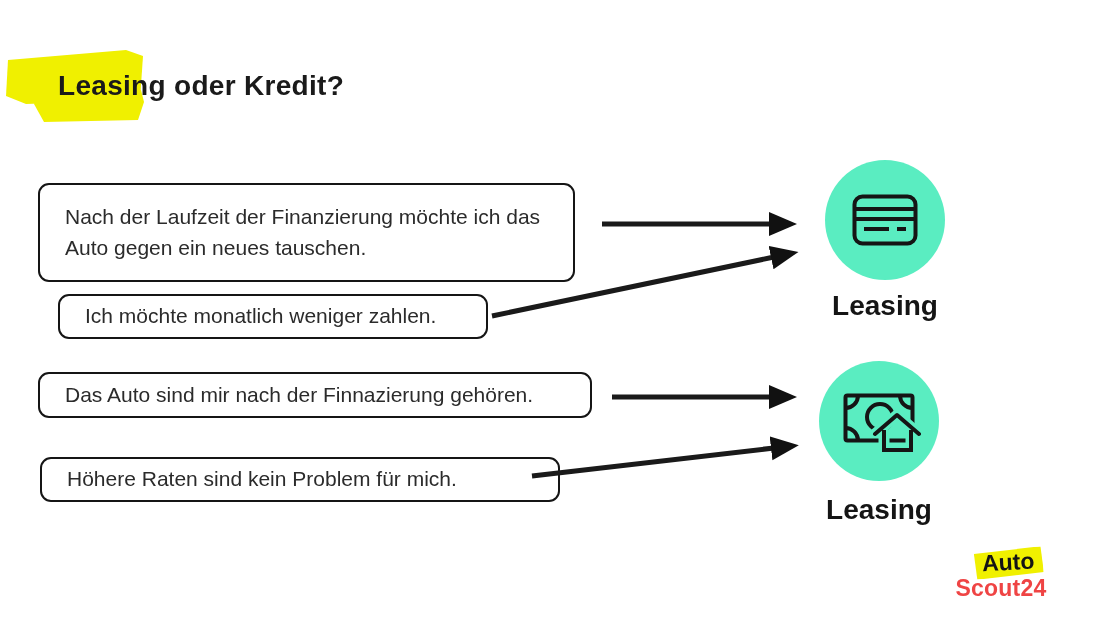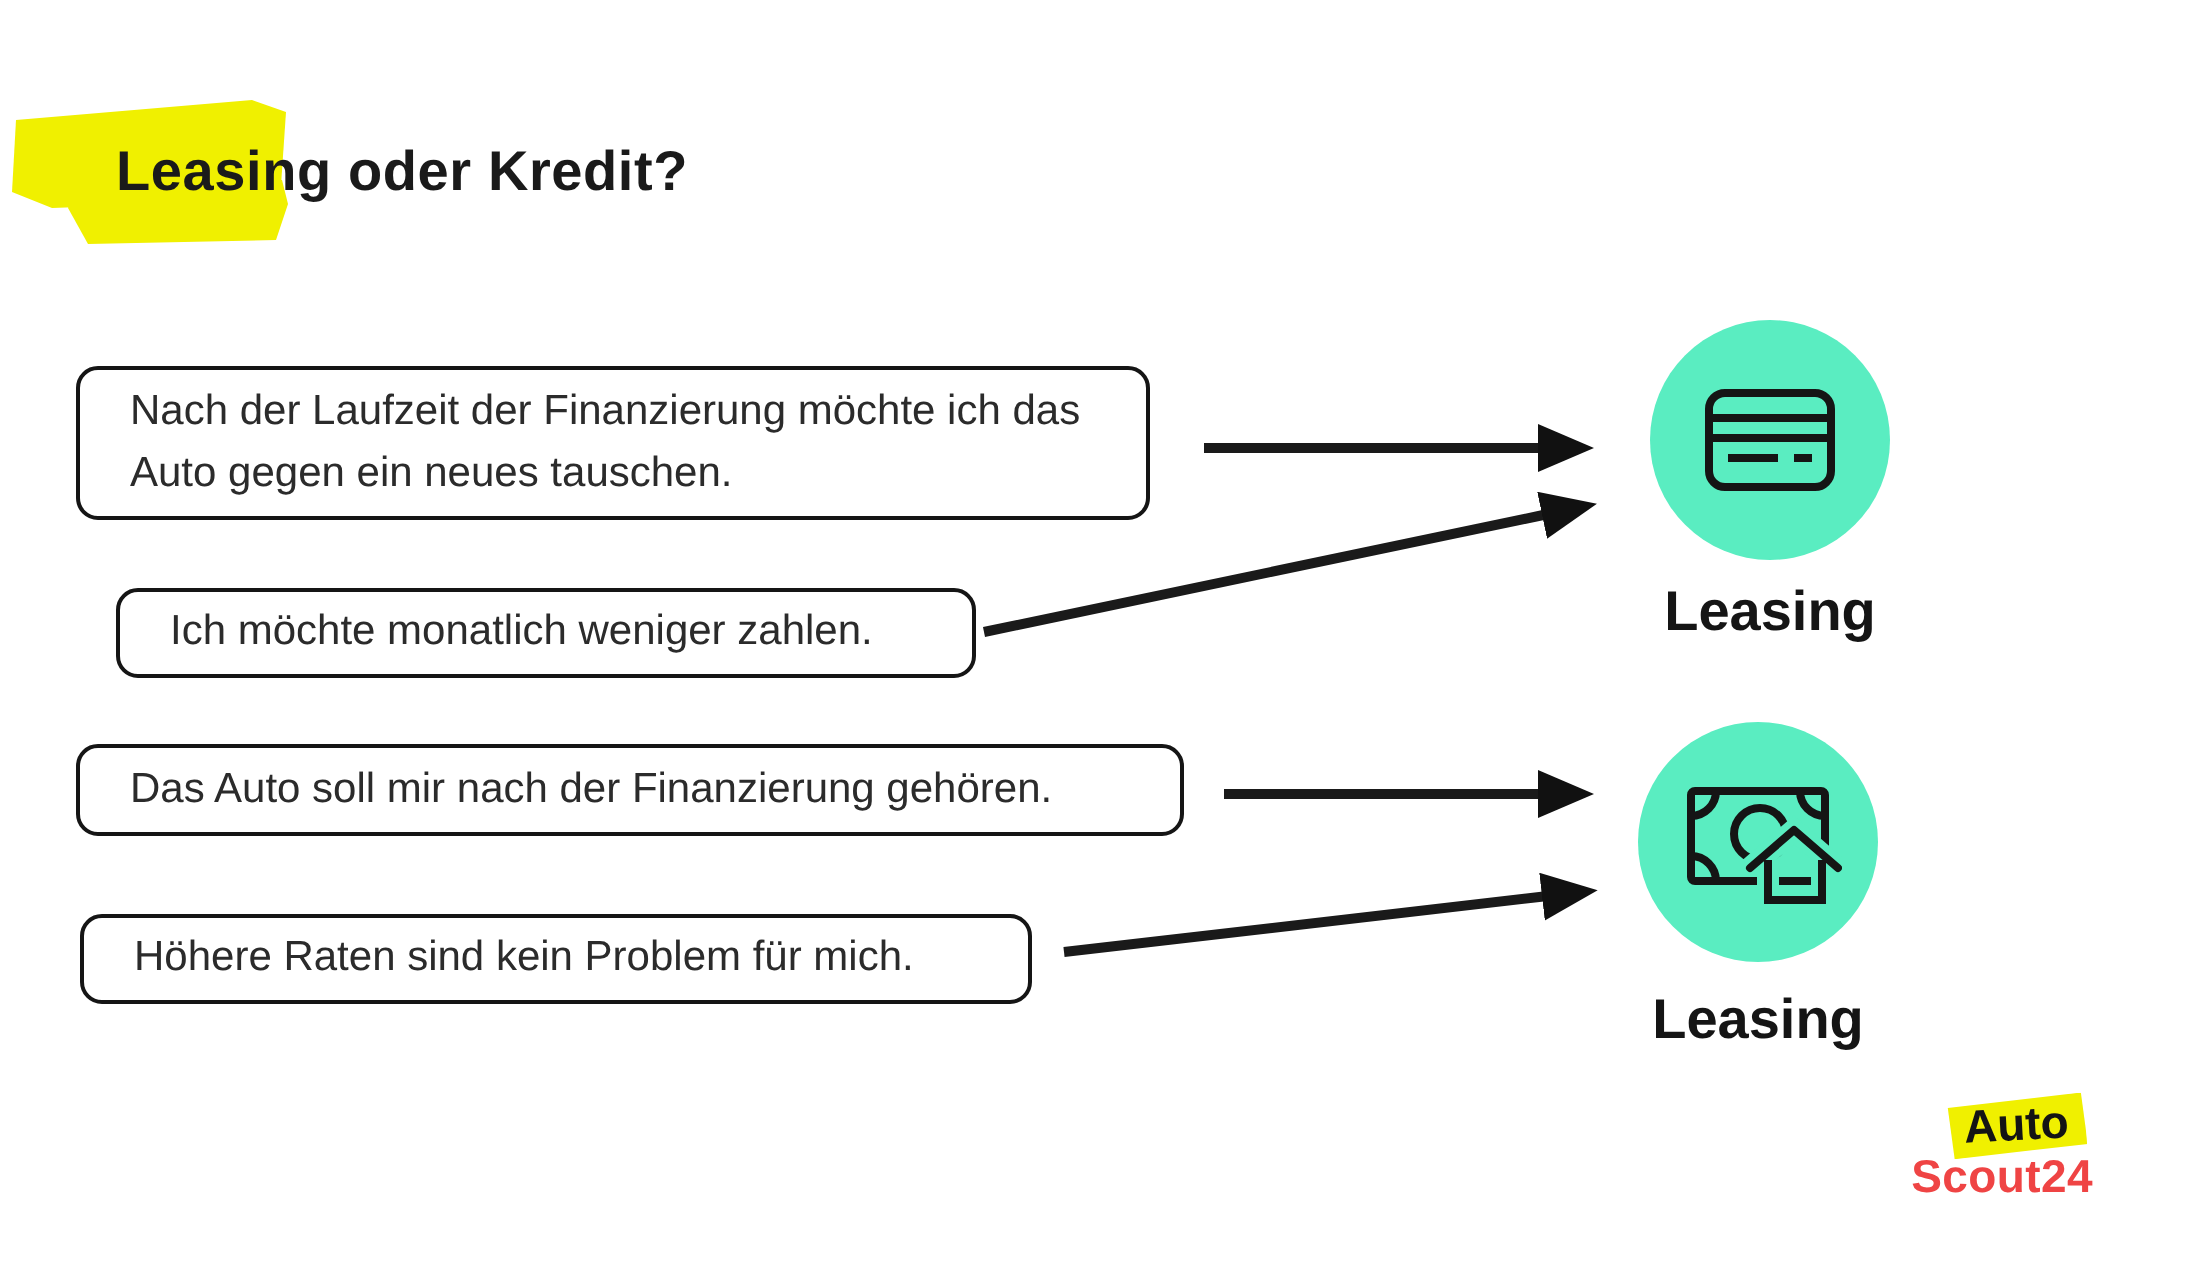--- a/index.html
+++ b/index.html
@@ -16,24 +16,24 @@
     font-size:28px;font-weight:700;letter-spacing:.3px;color:var(--ink,#1a1a1a);
   }
   
   .statement{
     position:absolute;box-sizing:border-box;
     border:2.5px solid #151515;border-radius:11px;background:#fff;
     display:flex;align-items:center;
     padding:0 25px;font-size:21px;line-height:1.45;color:#2b2b2b;
   }
   .statement.single{white-space:nowrap;}
-  .st-1{left:38px;top:183px;width:537px;height:77px;}
+  .st-1{left:38px;top:183px;width:537px;height:99px;}
   .st-2{left:58px;top:294px;width:430px;height:45px;}
   .st-3{left:38px;top:372px;width:554px;height:46px;}
-  .st-4{left:40px;top:457px;width:476px;height:45px;}
+  .st-4{left:40px;top:457px;width:520px;height:45px;}
   
   .arrows{position:absolute;left:0;top:0;pointer-events:none;}
   .arrows line{stroke:var(--ink,#111);stroke-width:5;}
   
   .option-circle{
     position:absolute;width:120px;height:120px;border-radius:50%;
     background:var(--teal,#5aedc1);
     display:flex;align-items:center;justify-content:center;
   }
   .circle-leasing{left:825px;top:160px;}
@@ -68,21 +68,21 @@
   </svg>
   <h1 class="page-title">Leasing oder Kredit?</h1>
 
   <div class="statement st-1">
     <span>Nach der Laufzeit der Finanzierung möchte ich das Auto gegen ein neues tauschen.</span>
   </div>
   <div class="statement st-2 single">
     <span>Ich möchte monatlich weniger zahlen.</span>
   </div>
   <div class="statement st-3 single">
-    <span>Das Auto soll mir nach der Finanzierung gehören.</span>
+    <span>Das Auto sind mir nach der Finnazierung gehören.</span>
   </div>
   <div class="statement st-4 single">
     <span>Höhere Raten sind kein Problem für mich.</span>
   </div>
 
   <svg class="arrows" width="1100" height="638" viewBox="0 0 1100 638">
     <defs>
       <marker id="ah" markerUnits="userSpaceOnUse" markerWidth="30" markerHeight="26" refX="3" refY="12" orient="auto">
         <polygon points="0,0 28,12 0,24" fill="#111"></polygon>
       </marker>

